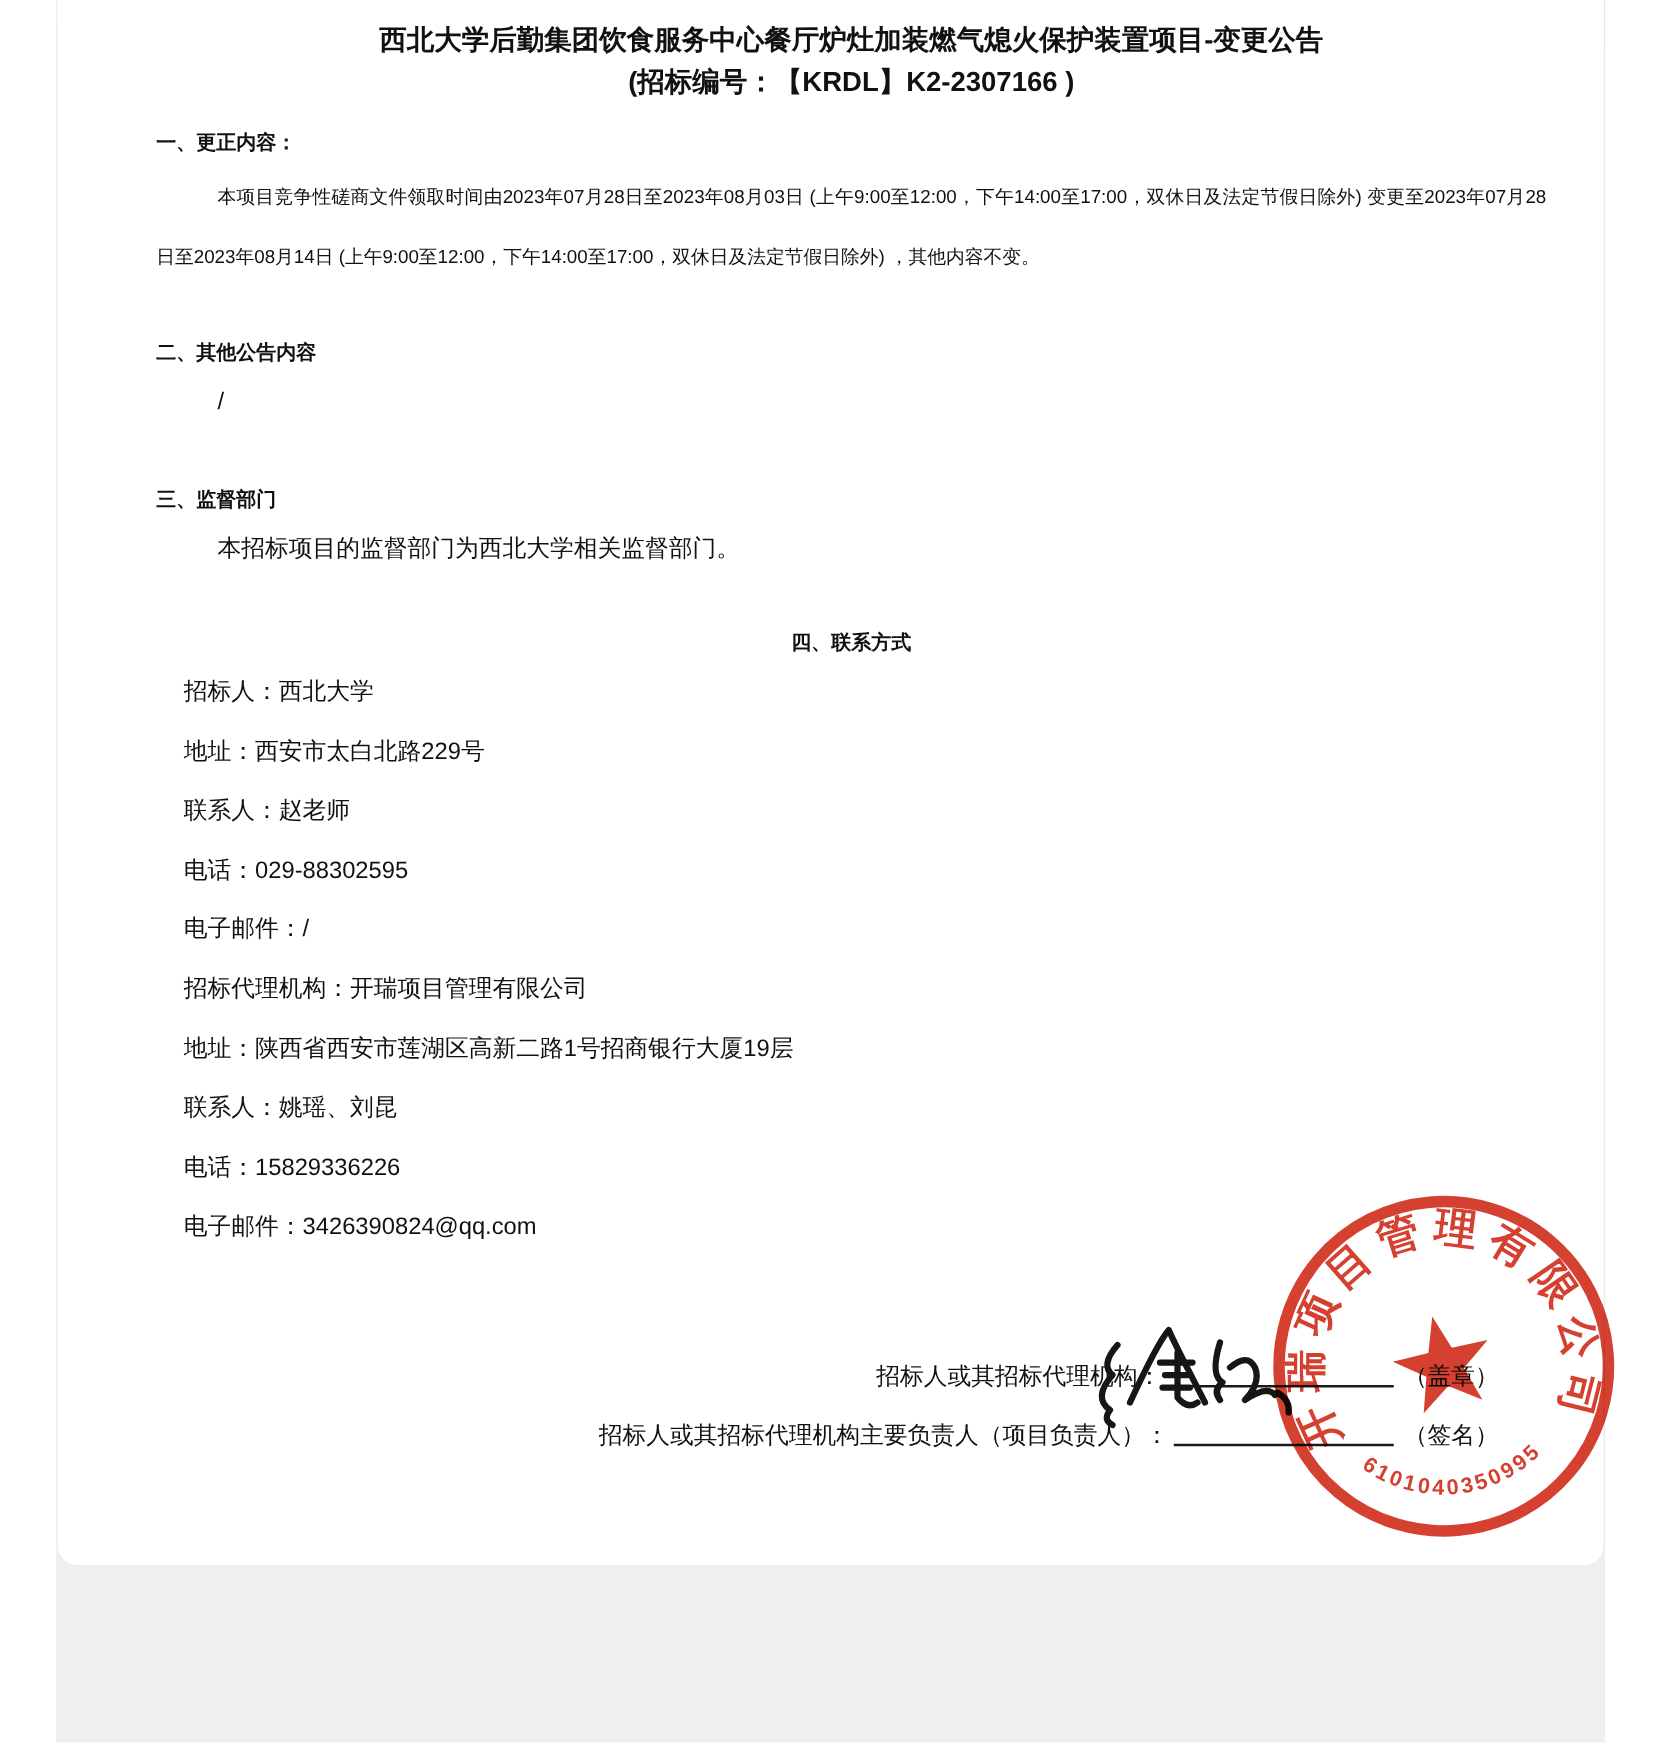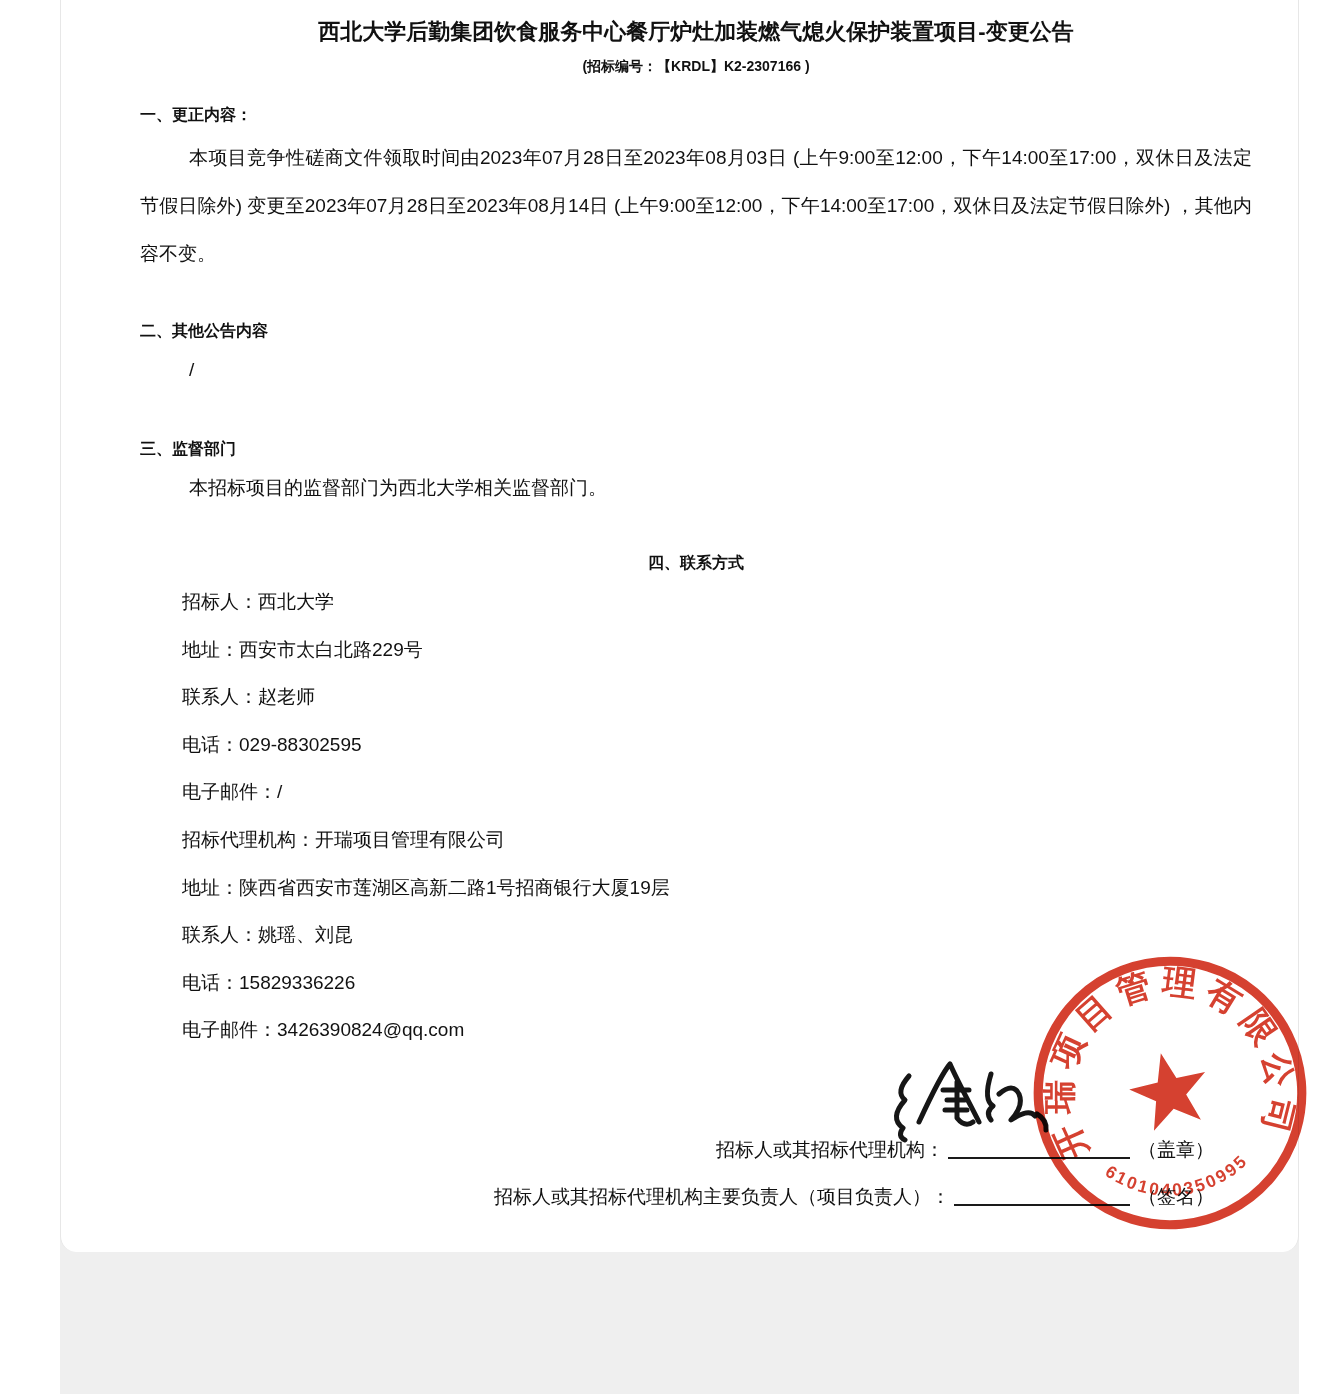--- a/index.html
+++ b/index.html
@@ -11,60 +11,60 @@
   *{margin:0;padding:0;box-sizing:border-box;}
   html,body{background:#ffffff;}
   body{
     width:1332px;height:1394px;
     font-family:"Liberation Sans","DejaVu Sans",sans-serif;
     color:var(--ink);
     position:relative;
     overflow:hidden;
   }
   .content-column{
-    position:absolute;left:60px;top:0;
+    position:absolute;left:45px;top:0;
     width:1239px;height:1394px;
     background:var(--panel-gray);
   }
   .doc-card{
     position:relative;
     width:100%;height:1252px;
     background:#ffffff;
     border-left:1px solid var(--card-border);
     border-right:1px solid var(--card-border);
     border-radius:0 0 16px 16px;
     padding:16px 46px 0 79px;
   }
   .doc-title{
     font-size:22px;font-weight:bold;line-height:32px;
     text-align:center;
   }
   .doc-subtitle{
-    font-size:14px;font-weight:bold;line-height:32px;
+    font-size:22px;font-weight:bold;line-height:32px;
     text-align:center;margin-top:2px;
   }
   .sec-heading{
     font-size:16px;font-weight:bold;line-height:30px;
     margin-top:18px;
   }
   .sec-heading.gap{margin-top:38px;}
   .body-par{
-    font-size:19px;line-height:48px;
+    font-size:15px;line-height:48px;
     text-indent:49px;
     margin-top:4px;
     text-align:justify;
   }
   .body-line{
     font-size:19px;line-height:48px;
     margin-left:49px;
   }
   .contact-list{list-style:none;margin-top:0;}
   .contact-list li{
     font-size:19px;line-height:47.6px;
-    margin-left:42px;
+    margin-left:22px;
   }
   .signature-block{
     margin-top:72px;
     text-align:right;
     padding-right:38px;
     position:relative;
     z-index:1;
   }
   .sig-row{font-size:19px;line-height:47px;white-space:nowrap;}
   .sig-blank{

